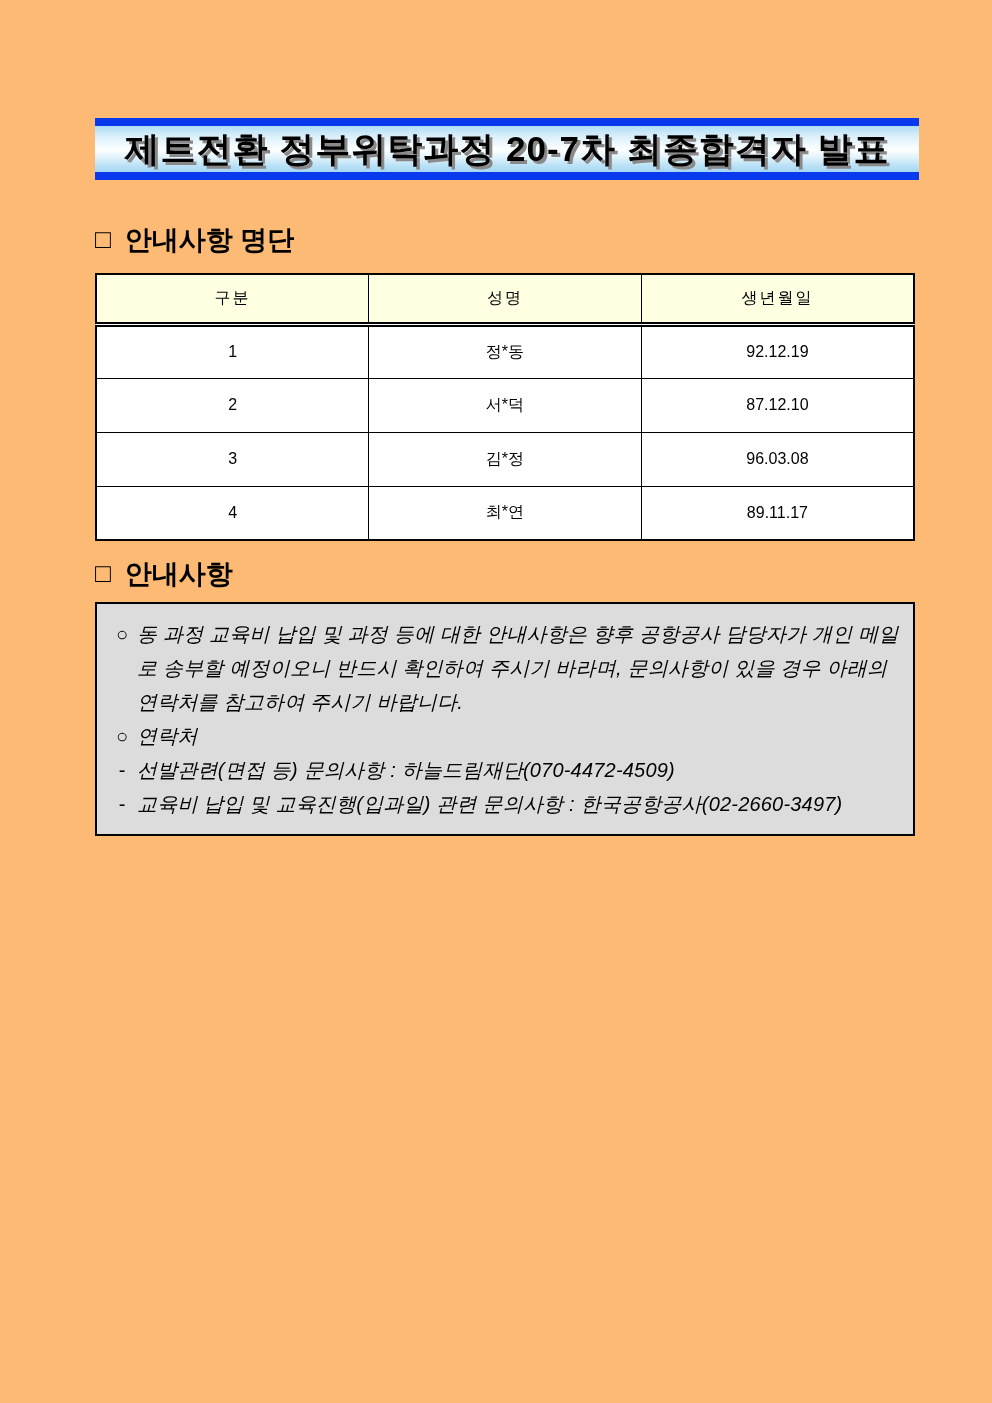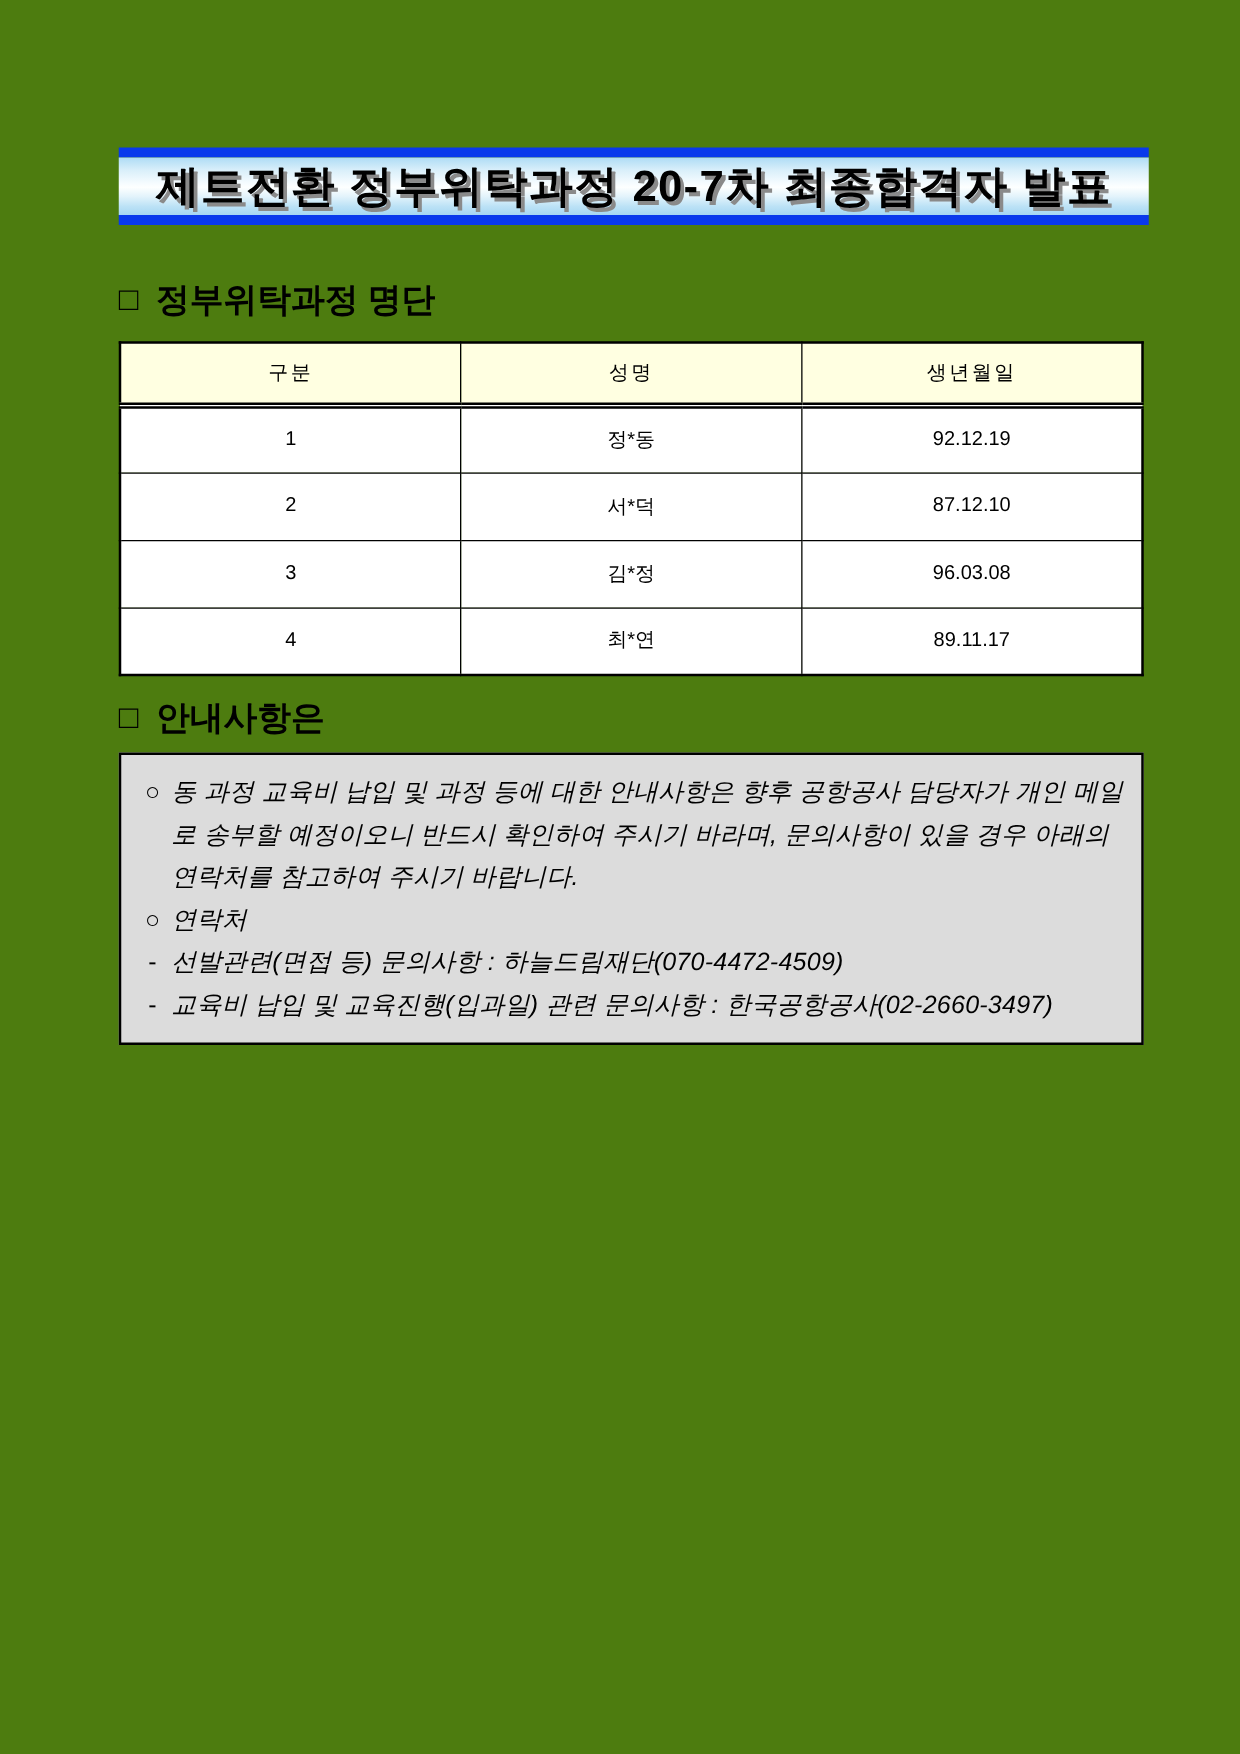--- a/index.html
+++ b/index.html
@@ -5,21 +5,21 @@
   * { margin: 0; padding: 0; box-sizing: border-box; }
   html, body { background: #ffffff; }
   body {
     width: 992px; height: 1403px;
     font-family: "Liberation Sans", "DejaVu Sans", sans-serif;
     color: #000;
   }
   .page {
     position: relative;
     width: 992px; height: 1403px;
-    background: #4d7c0f;
+    background: #fdba74;
     overflow: hidden;
   }
 
   
   .banner {
     position: absolute;
     left: 95px; top: 118px;
     width: 824px;
   }
   .banner-bar {
@@ -123,21 +123,21 @@
   <div class="banner">
     <div class="banner-bar"></div>
     <div class="banner-body">
       <span class="banner-title">제트전환 정부위탁과정 20-7차 최종합격자 발표</span>
     </div>
     <div class="banner-bar"></div>
   </div>
 
   <div class="section-heading" id="heading-list">
     <span class="bullet">□</span>
-    <span>정부위탁과정 명단</span>
+    <span>안내사항 명단</span>
   </div>
 
   <table class="result-table">
     <thead>
       <tr>
         <th>구분</th>
         <th>성명</th>
         <th>생년월일</th>
       </tr>
     </thead>
@@ -160,21 +160,21 @@
       <tr>
         <td>4</td>
         <td>최*연</td>
         <td>89.11.17</td>
       </tr>
     </tbody>
   </table>
 
   <div class="section-heading" id="heading-notice">
     <span class="bullet">□</span>
-    <span>안내사항은</span>
+    <span>안내사항</span>
   </div>
 
   <div class="notice-box">
     <div class="notice-line">
       <span class="marker">○</span>
       <span class="ntext">동 과정 교육비 납입 및 과정 등에 대한 안내사항은 향후 공항공사 담당자가 개인 메일로 송부할 예정이오니 반드시 확인하여 주시기 바라며, 문의사항이 있을 경우 아래의 연락처를 참고하여 주시기 바랍니다.</span>
     </div>
     <div class="notice-line">
       <span class="marker">○</span>
       <span class="ntext">연락처</span>

